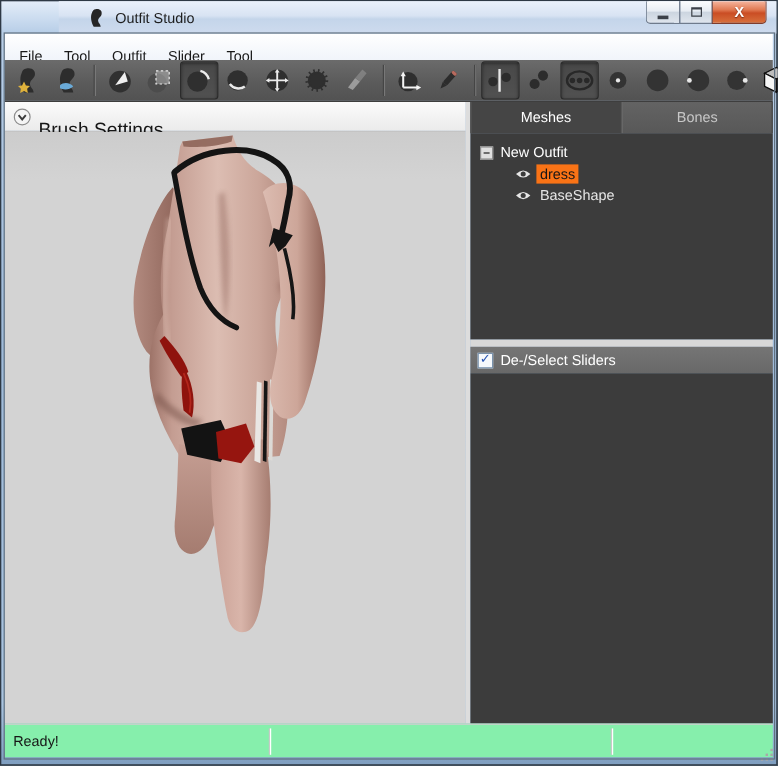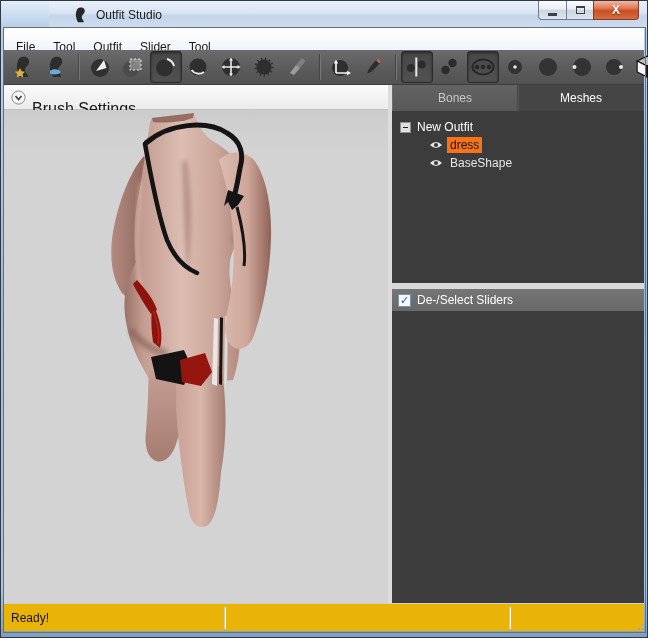--- a/index.html
+++ b/index.html
@@ -116,21 +116,21 @@
   }
   .checkbox{
     width:13px;height:13px;box-sizing:border-box;background:#f6f9fc;border:1px solid #7a93ad;
     display:flex;align-items:center;justify-content:center;flex:none;
   }
   .checkbox .mark{font-size:11px;line-height:1;color:#2b57b4;font-weight:bold;transform:translateY(-0.5px);}
   .sliders-panel{position:absolute;top:311px;left:392px;width:252px;height:292px;background:#3c3c3c;}
   
   .statusbar{
     position:absolute;top:603px;left:4px;width:640px;height:28px;box-sizing:border-box;
-    background:#eab308;border-top:1px solid #cfcfcf;
+    background:#86efac;border-top:1px solid #cfcfcf;
     display:flex;align-items:center;font-size:12px;color:#161616;
   }
   .sb-field{height:100%;display:flex;align-items:center;padding-left:7px;box-sizing:border-box;}
   .sb-f0{width:220px;}
   .sb-f1{width:284px;}
   .sb-f2{flex:1;}
   .sb-sep{width:1px;height:22px;background:#c9c9c9;box-shadow:1px 0 0 #ffffff;flex:none;}
   .grip{position:absolute;right:3px;bottom:3px;}
 </style>
 </head>
@@ -368,22 +368,22 @@
     <path d="M142,33 C165,13 203,10 223,23 C237,31 240,44 236,58 C234,70 232,80 230,87" stroke="#141414" stroke-width="5" fill="none" stroke-linecap="round"></path>
     <path d="M141,34 C147,66 153,102 163,130 C170,147 181,158 193,163" stroke="#141414" stroke-width="4.5" fill="none" stroke-linecap="round"></path>
     <path d="M233,97 C239,120 242,141 240,156" stroke="#161616" stroke-width="3" fill="none"></path>
     <path d="M224,80 L240,86 L234,95 L228,100 L224,92 L220,96 Z" fill="#141414"></path>
   </svg>
 </div>
 
 <div class="splitter-v"></div>
 
 <div class="tabbar">
+  <div class="tab active">Meshes</div>
   <div class="tab">Bones</div>
-  <div class="tab active">Meshes</div>
 </div>
 
 <div class="tree">
   <div class="tree-root">
     <span class="collapse-box"></span>
     <span>New Outfit</span>
   </div>
   <div class="tree-item">
     <span class="eye">
       <svg width="14" height="10" viewBox="0 0 14 10">

